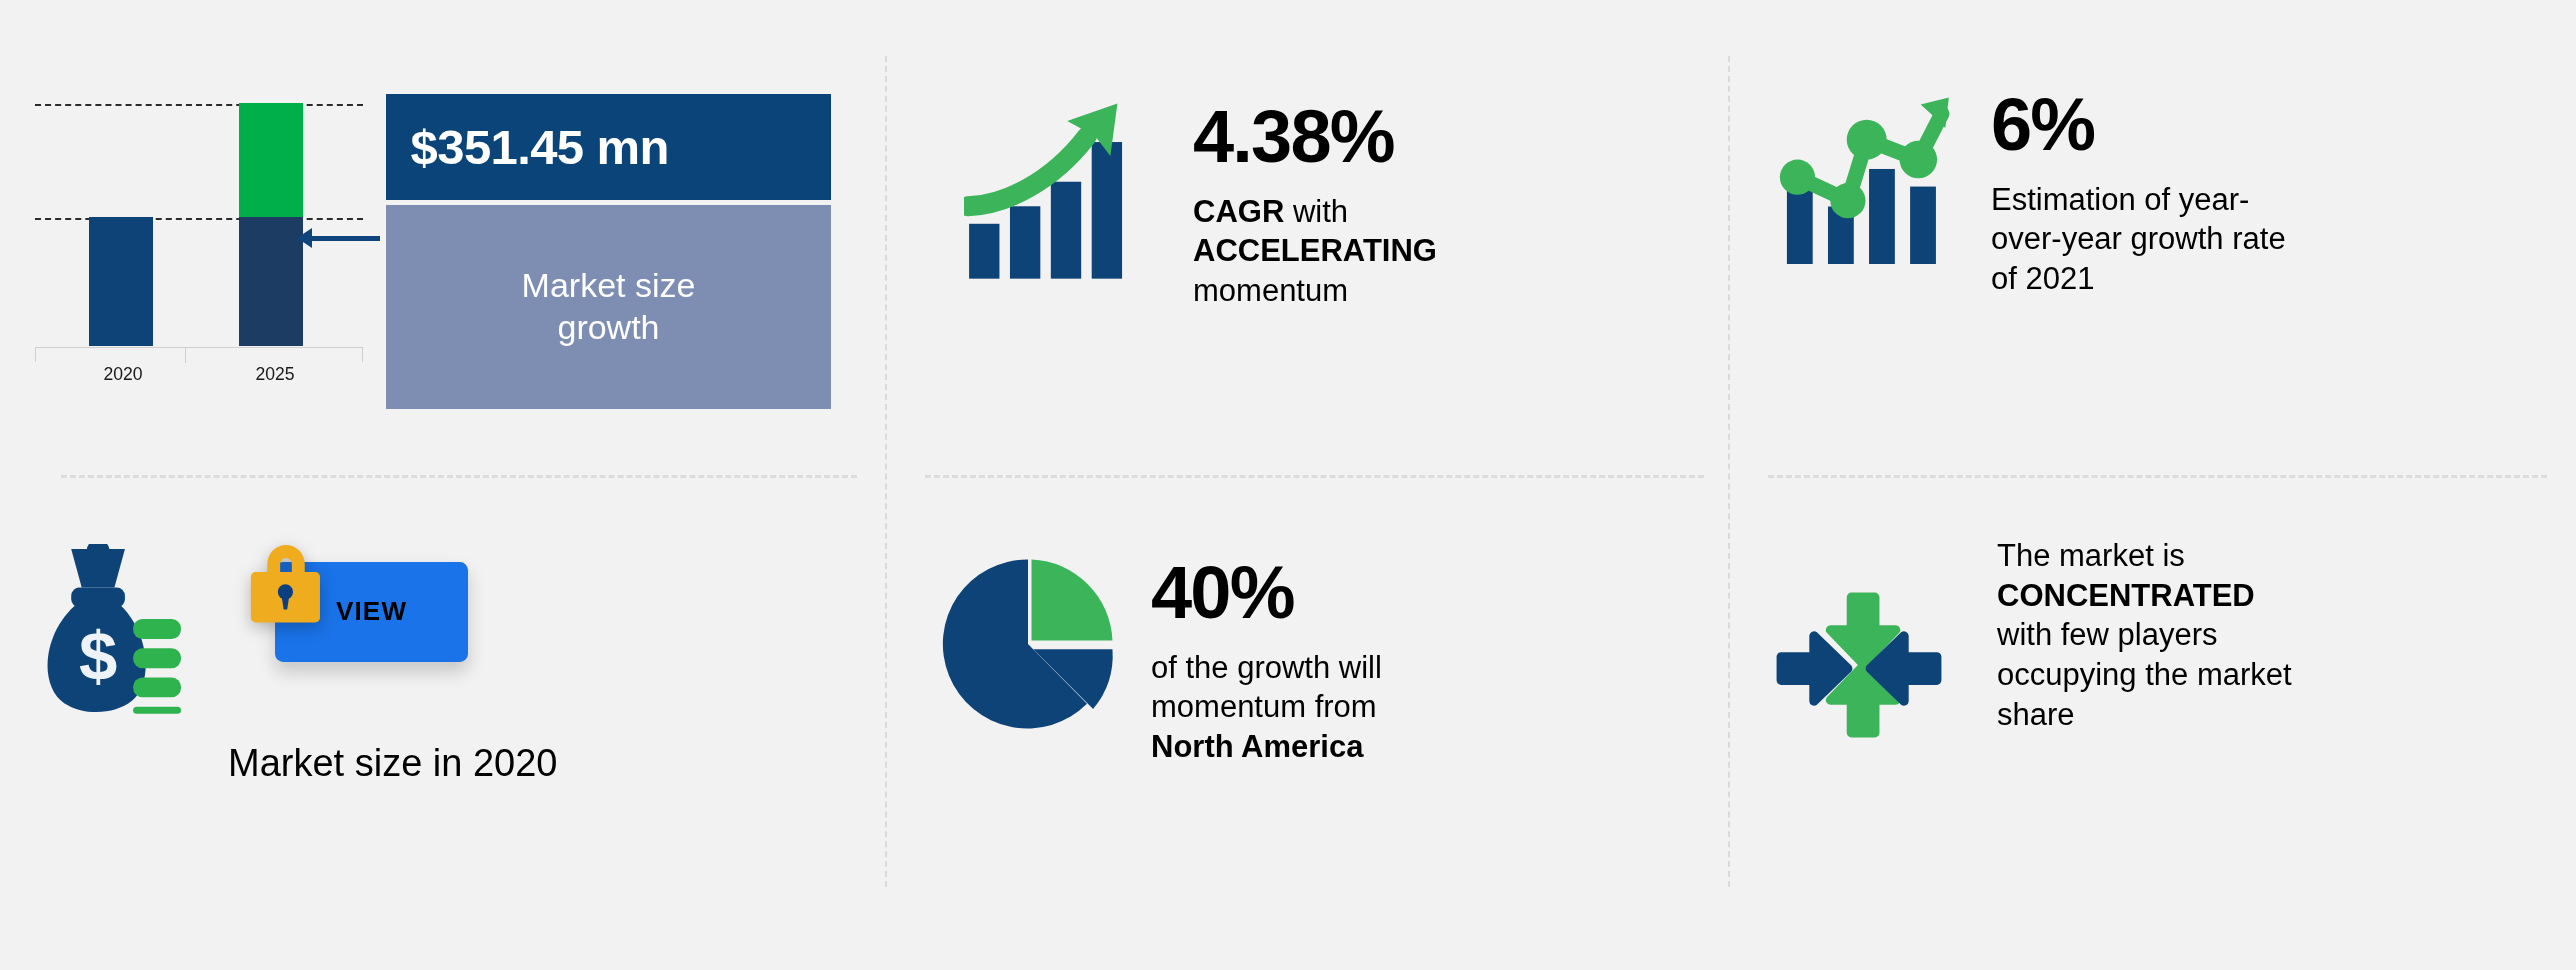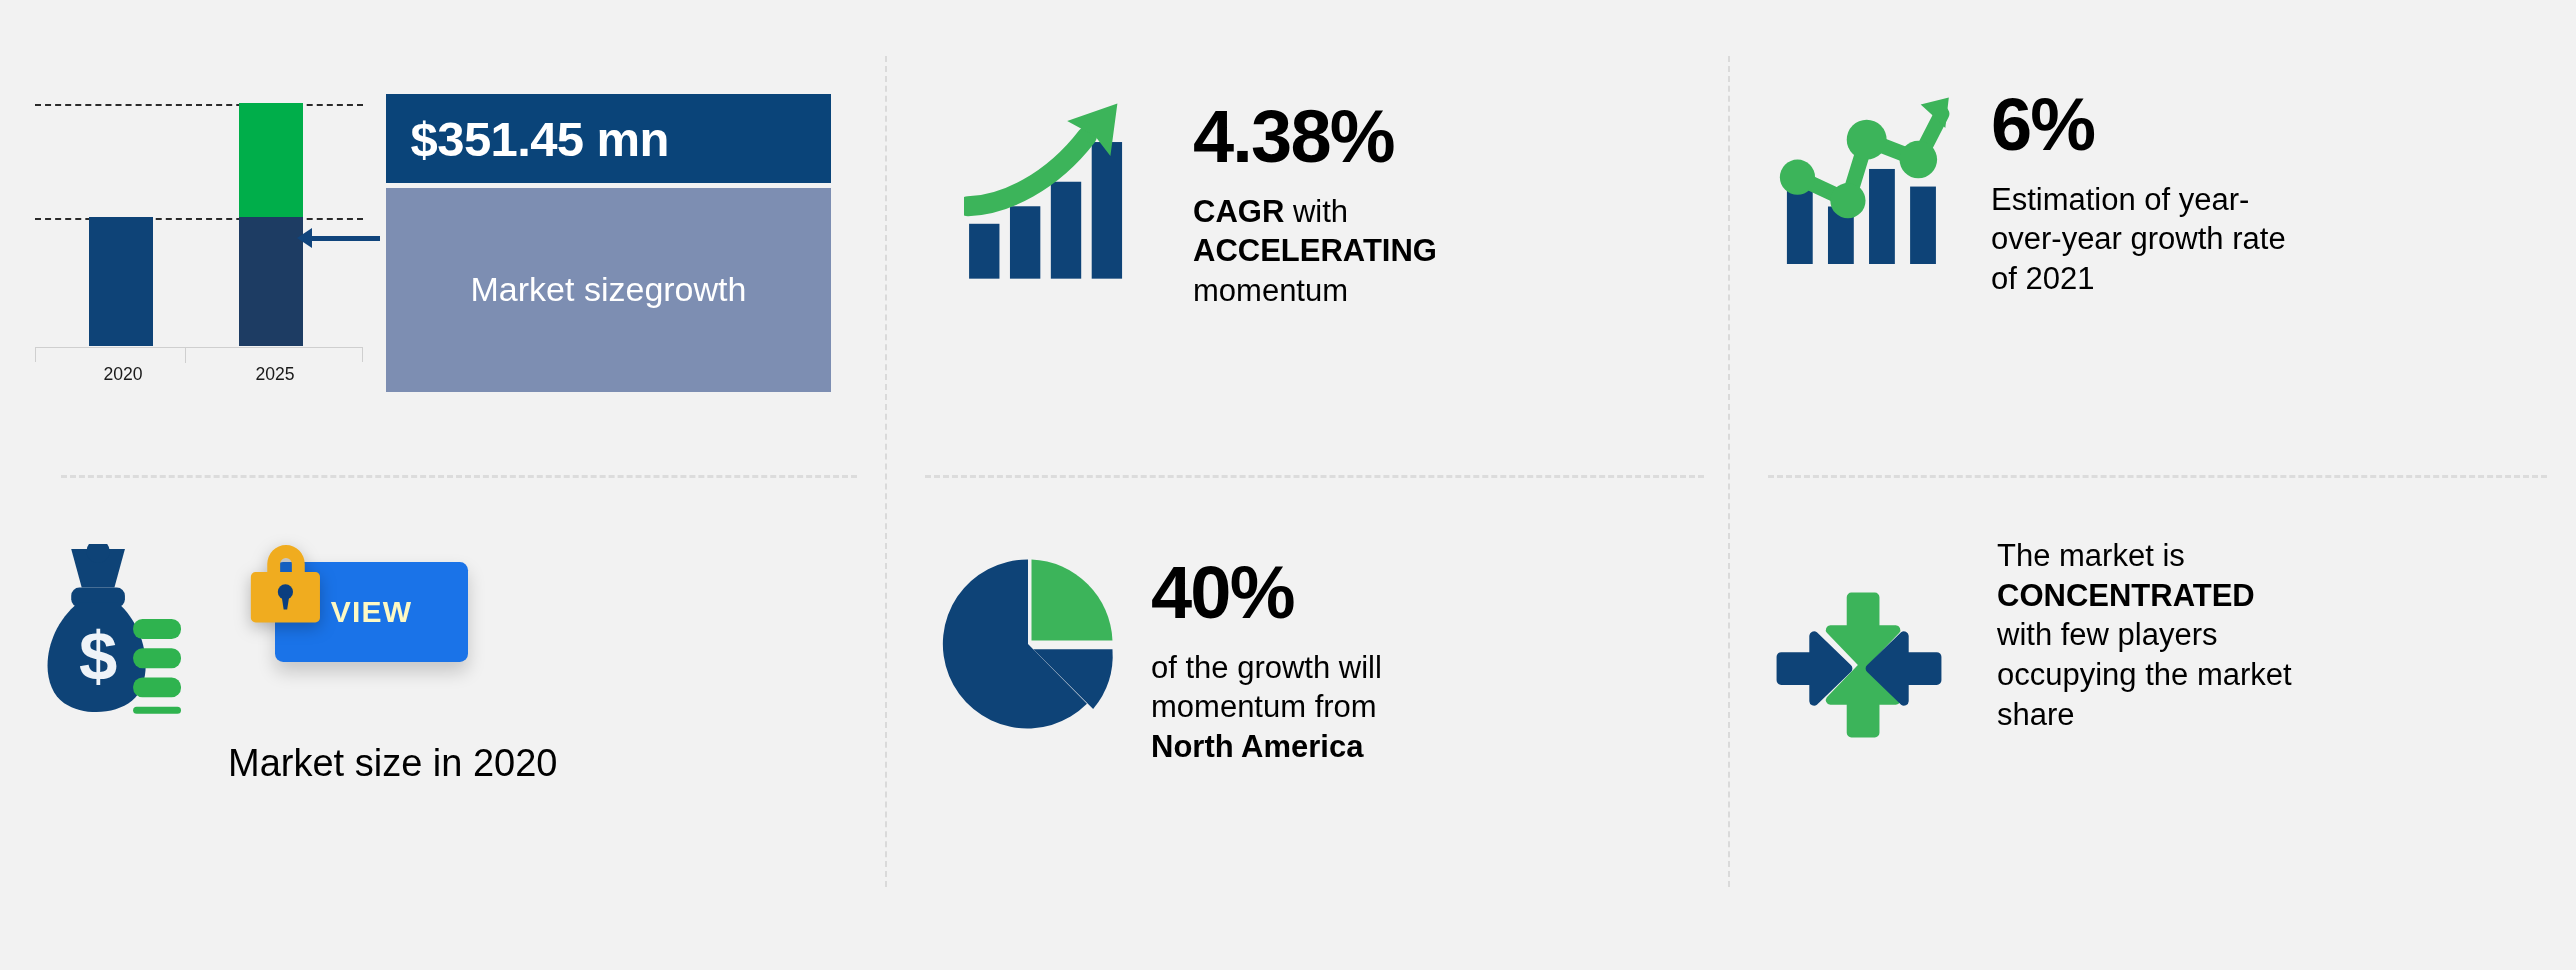--- a/index.html
+++ b/index.html
@@ -144,38 +144,38 @@
 
   
   .callout {
     position: absolute;
     left: 386px;
     top: 94px;
     width: 445px;
   }
   .callout-top {
     background: #0a4479;
-    height: 89px;
+    height: 106px;
     display: flex;
     align-items: center;
     padding-left: 24.6px;
     box-sizing: border-box;
   }
   .callout-value {
     color: #ffffff;
     font-size: 49px;
     font-weight: bold;
     letter-spacing: -0.6px;
     font-family: "Liberation Sans", sans-serif;
   }
   .callout-body {
     background: #7d8eb2;
     height: 204px;
     display: flex;
-    flex-direction: row;
+    flex-direction: column;
     align-items: center;
     justify-content: center;
     margin-top: 4.7px;
   }
   .callout-label {
     color: #ffffff;
     font-size: 34px;
     line-height: 1.22;
     text-align: center;
     font-family: "Liberation Sans", sans-serif;
@@ -245,22 +245,22 @@
     height: 100px;
     background: #1a73e8;
     border-radius: 8.2px;
     display: flex;
     align-items: center;
     justify-content: center;
     box-shadow: 0 9.4px 17.6px rgba(0,0,0,0.18);
     margin-left: 30px;
   }
   .view-label {
-    color: #fef9c3;
-    font-size: 30px;
+    color: #000000;
+    font-size: 26px;
     font-weight: bold;
     letter-spacing: 1.2px;
     font-family: "Liberation Sans", sans-serif;
   }
   .lock-icon {
     position: absolute;
     left: 0px;
     top: -23.4px;
     filter: drop-shadow(0 5.9px 8.2px rgba(0,0,0,0.25));
   }

